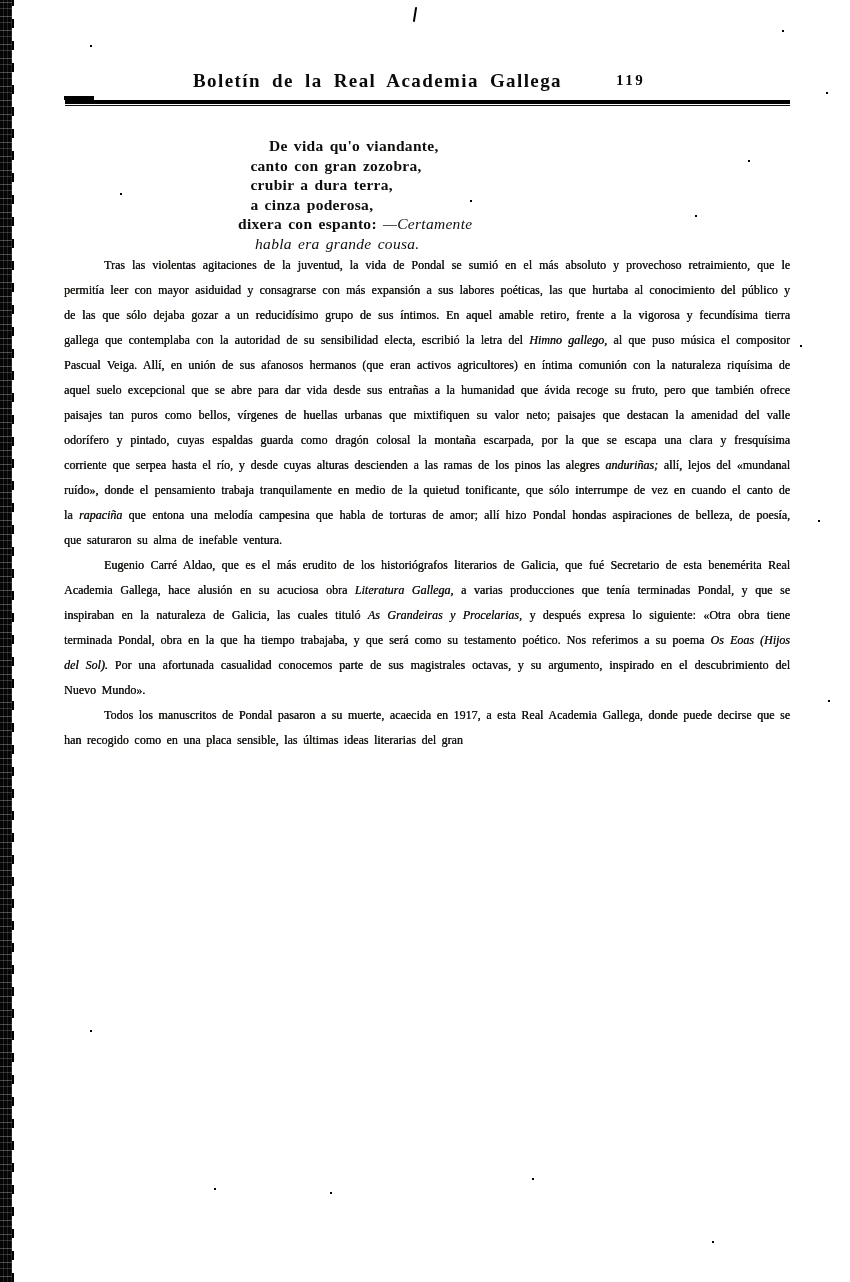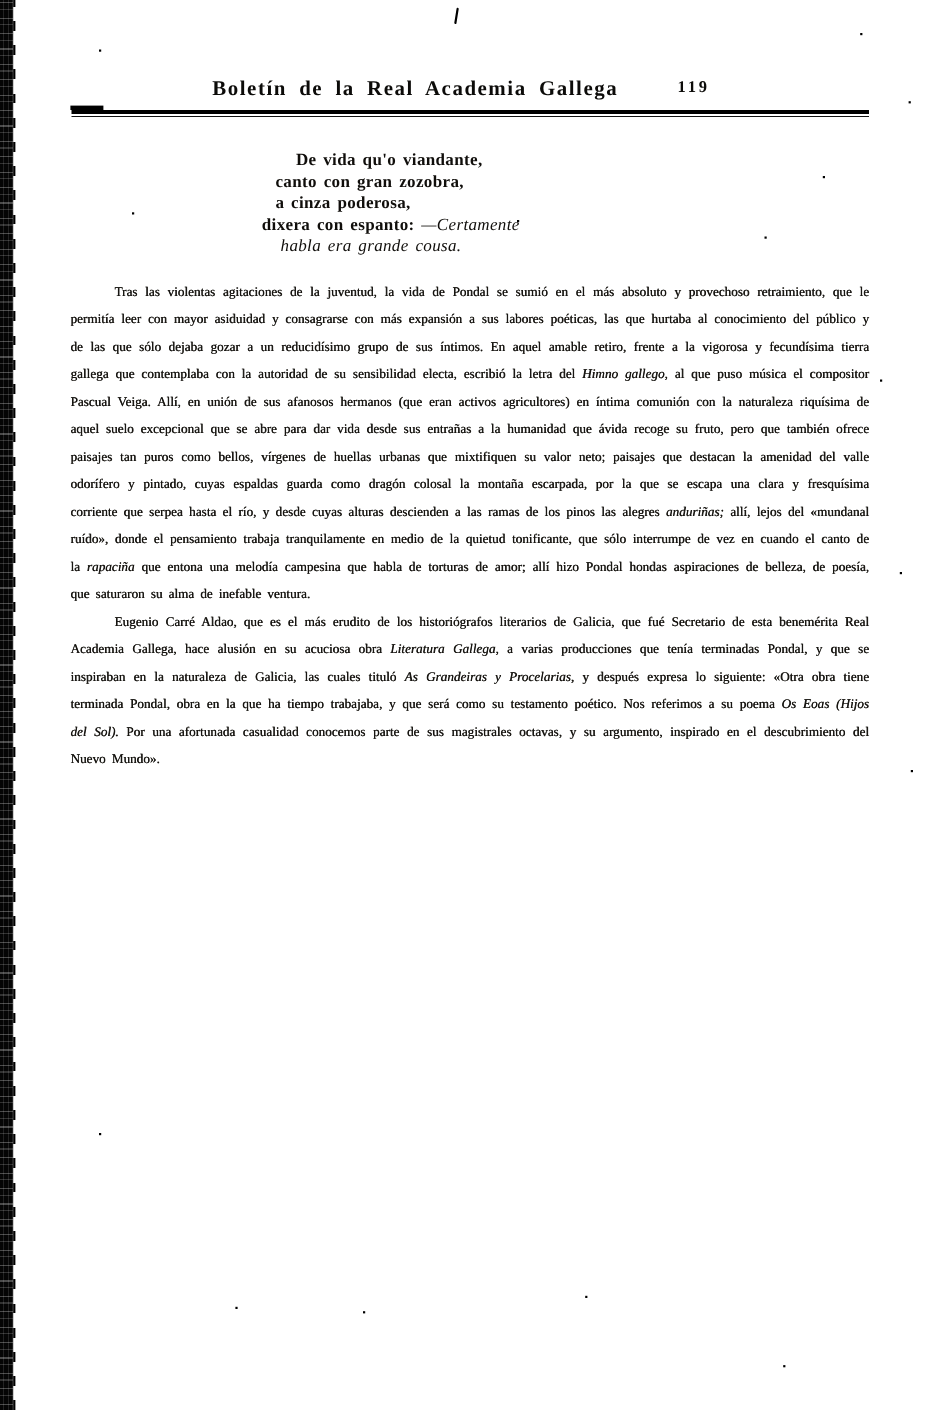--- a/index.html
+++ b/index.html
@@ -99,23 +99,25 @@
   <header class="page-header">
     <div class="header-title">Boletín de la Real Academia Gallega</div>
     <div class="header-page-number">119</div>
   </header>
 
   <div class="header-rule"></div>
 
   <div class="epigraph" id="epigraph">
       <div class="verse-line" style="margin-left: 2em;"><span>De vida qu'o viandante,</span></div>
       <div class="verse-line" style="margin-left: 0.8em;"><span>canto con gran zozobra,</span></div>
+      <div class="verse-line" style="margin-left: 0.8em;"><span>crubir a dura terra,</span></div>
       <div class="verse-line" style="margin-left: 0.8em;"><span>a cinza poderosa,</span></div>
       <div class="verse-line" style="margin-left: 0em;"><span>dixera con espanto: </span><span class="it">—Certamente</span></div>
       <div class="verse-line" style="margin-left: 1.1em;"><span class="it">habla era grande cousa.</span></div>
     </div>
 
   <div class="body-text" id="body-text">
       <p><span>Tras las violentas agitaciones de la juventud, la vida de Pondal se sumió en el más absoluto y provechoso retraimiento, que le permitía leer con mayor asiduidad y consagrarse con más expansión a sus labores poéticas, las que hurtaba al conocimiento del público y de las que sólo dejaba gozar a un reducidísimo grupo de sus íntimos. En aquel amable retiro, frente a la vigorosa y fecundísima tierra gallega que contemplaba con la autoridad de su sensibilidad electa, escribió la letra del </span><span class="it">Himno gallego,</span><span> al que puso música el compositor Pascual Veiga. Allí, en unión de sus afanosos hermanos (que eran activos agricultores) en íntima comunión con la naturaleza riquísima de aquel suelo excepcional que se abre para dar vida desde sus entrañas a la humanidad que ávida recoge su fruto, pero que también ofrece paisajes tan puros como bellos, vírgenes de huellas urbanas que mixtifiquen su valor neto; paisajes que destacan la amenidad del valle odorífero y pintado, cuyas espaldas guarda como dragón colosal la montaña escarpada, por la que se escapa una clara y fresquísima corriente que serpea hasta el río, y desde cuyas alturas descienden a las ramas de los pinos las alegres </span><span class="it">anduriñas;</span><span> allí, lejos del «mundanal ruído», donde el pensamiento trabaja tranquilamente en medio de la quietud tonificante, que sólo interrumpe de vez en cuando el canto de la </span><span class="it">rapaciña</span><span> que entona una melodía campesina que habla de torturas de amor; allí hizo Pondal hondas aspiraciones de belleza, de poesía, que saturaron su alma de inefable ventura.</span></p>
       <p><span>Eugenio Carré Aldao, que es el más erudito de los historiógrafos literarios de Galicia, que fué Secretario de esta benemérita Real Academia Gallega, hace alusión en su acuciosa obra </span><span class="it">Literatura Gallega,</span><span> a varias producciones que tenía terminadas Pondal, y que se inspiraban en la naturaleza de Galicia, las cuales tituló </span><span class="it">As Grandeiras y Procelarias,</span><span> y después expresa lo siguiente: «Otra obra tiene terminada Pondal, obra en la que ha tiempo trabajaba, y que será como su testamento poético. Nos referimos a su poema </span><span class="it">Os Eoas (Hijos del Sol).</span><span> Por una afortunada casualidad conocemos parte de sus magistrales octavas, y su argumento, inspirado en el descubrimiento del Nuevo Mundo».</span></p>
+      <p><span>Todos los manuscritos de Pondal pasaron a su muerte, acaecida en 1917, a esta Real Academia Gallega, donde puede decirse que se han recogido como en una placa sensible, las últimas ideas literarias del gran</span></p>
     </div>
 
 </div>
 
 </body></html>

